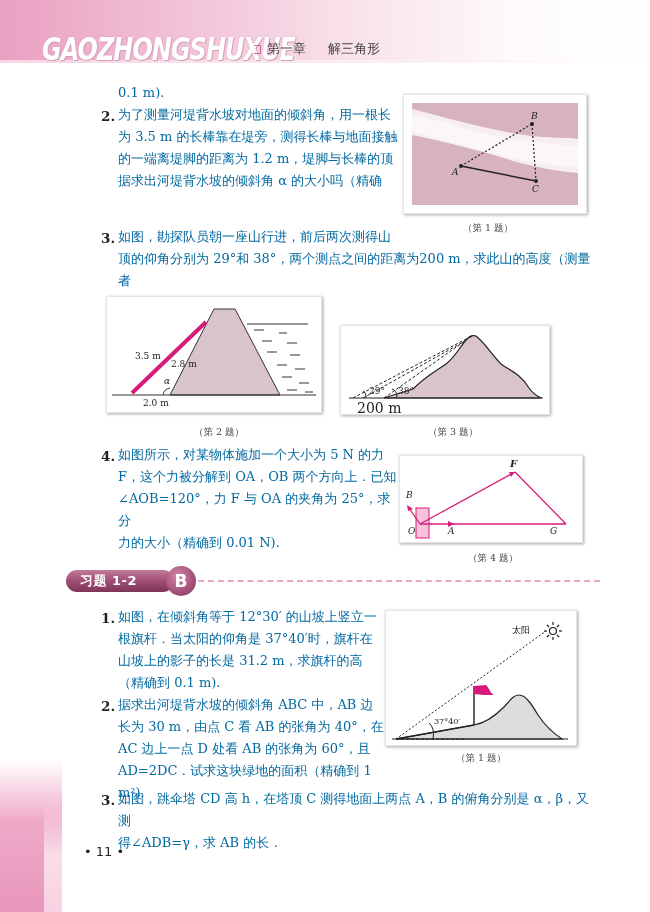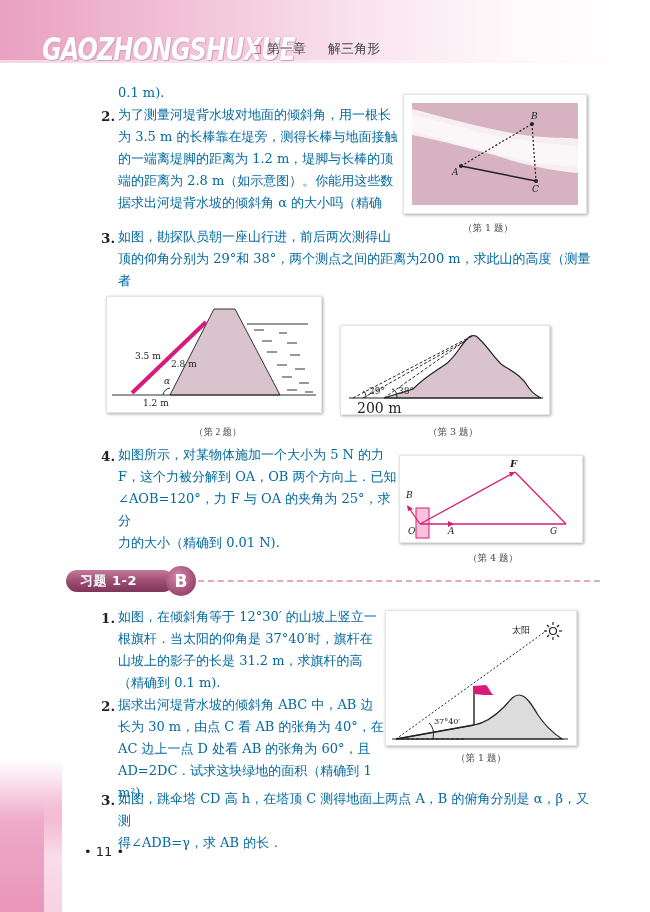--- a/index.html
+++ b/index.html
@@ -93,21 +93,20 @@
 
 <div class="txt" style="left:118px;top:82px;">
   <div>0.1 m).</div>
 </div>
 
 <div class="qnum" style="left:101px;top:108px;">2.</div>
 <div class="txt" style="left:118px;top:104px;width:280px;">
   <div>为了测量河堤背水坡对地面的倾斜角，用一根长</div>
   <div>为 3.5 m 的长棒靠在堤旁，测得长棒与地面接触</div>
   <div>的一端离堤脚的距离为 1.2 m，堤脚与长棒的顶</div>
-  <div>端的距离为 2.8 m（如示意图）。你能用这些数</div>
   <div>据求出河堤背水坡的倾斜角 α 的大小吗（精确</div>
 </div>
 
 <div class="fig" style="left:403px;top:94px;width:182px;height:118px;">
   <svg width="182" height="118" viewBox="0 0 182 118">
     <rect x="8" y="8" width="166" height="102" fill="#d7b3c2"></rect>
     <path d="M8,14 C40,22 80,34 120,40 C150,44 165,42 174,44 L174,78 C150,76 120,70 90,60 C60,52 30,44 8,40 Z" fill="#f7eef2"></path>
     <path d="M8,20 C40,26 70,38 110,44 C140,48 160,50 174,52 L174,72 C140,70 110,64 80,56 C50,48 30,42 8,36 Z" fill="#fbf6f8"></path>
     <line x1="57" y1="71" x2="128" y2="29" stroke="#222" stroke-width="1.2" stroke-dasharray="2,2"></line>
     <line x1="128" y1="29" x2="132" y2="86" stroke="#222" stroke-width="1.2" stroke-dasharray="2,2"></line>
@@ -147,23 +146,23 @@
       <line x1="180" y1="93" x2="190" y2="93"></line>
         <line x1="198" y1="95" x2="206" y2="95"></line>
     </g>
     <line x1="5" y1="98" x2="209" y2="98" stroke="#333" stroke-width="1.2"></line>
     <line x1="25" y1="96" x2="99" y2="25" stroke="#d81b7a" stroke-width="4"></line>
     <path d="M56,98 Q57,92 63,91" fill="none" stroke="#333" stroke-width="1"></path>
   </svg>
   <span style="position:absolute;left:28px;top:54px;font-size:9px;">3.5 m</span>
   <span style="position:absolute;left:64px;top:62px;font-size:9px;">2.8 m</span>
   <span style="position:absolute;left:57px;top:79px;font-size:9px;font-style:italic;">α</span>
-  <span style="position:absolute;left:36px;top:101px;font-size:9px;">1.2 m</span>
-</div>
-<div class="cap" style="left:194px;top:426px;font-family:Liberation Serif, serif;">（第 2 题）</div>
+  <span style="position:absolute;left:36px;top:101px;font-size:9px;">2.0 m</span>
+</div>
+<div class="cap" style="left:194px;top:426px;">（第 2 题）</div>
 
 <div class="fig" style="left:340px;top:325px;width:208px;height:88px;">
   <svg width="208" height="88" viewBox="0 0 208 88">
     <path d="M43,72 C55,68 60,67 72,63 C85,50 95,45 105,38 C115,30 118,22 125,14 C128,10 132,9 135,10 C145,18 150,28 160,38 C168,44 180,48 188,62 C192,68 196,70 200,72 Z" fill="#d9c3cc" stroke="#222" stroke-width="1.2"></path>
     <line x1="8" y1="72" x2="202" y2="72" stroke="#222" stroke-width="1.2"></line>
     <line x1="12" y1="72" x2="131" y2="10" stroke="#222" stroke-width="1" stroke-dasharray="3,2"></line>
     <line x1="43" y1="72" x2="131" y2="10" stroke="#222" stroke-width="1" stroke-dasharray="3,2"></line>
     <line x1="22" y1="72" x2="124" y2="15" stroke="#222" stroke-width="1" stroke-dasharray="3,2"></line>
     <path d="M25,72 Q25,66 22,65" fill="none" stroke="#222" stroke-width="1"></path>
     <path d="M56,72 Q56,64 51,63" fill="none" stroke="#222" stroke-width="1"></path>

